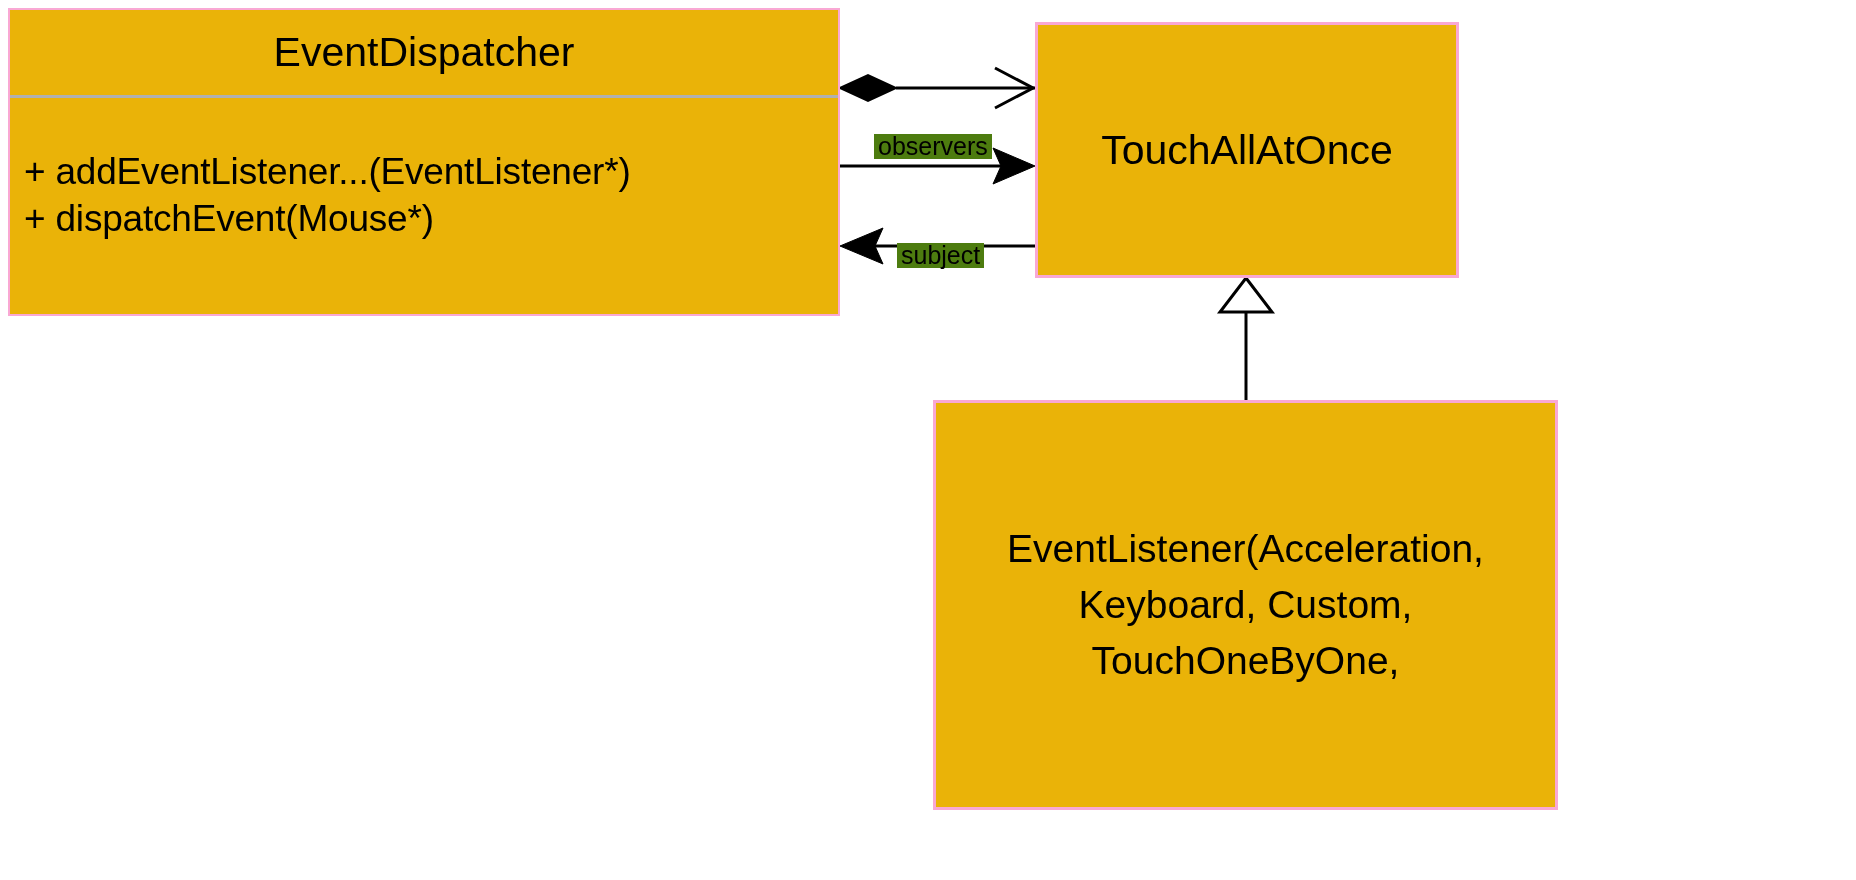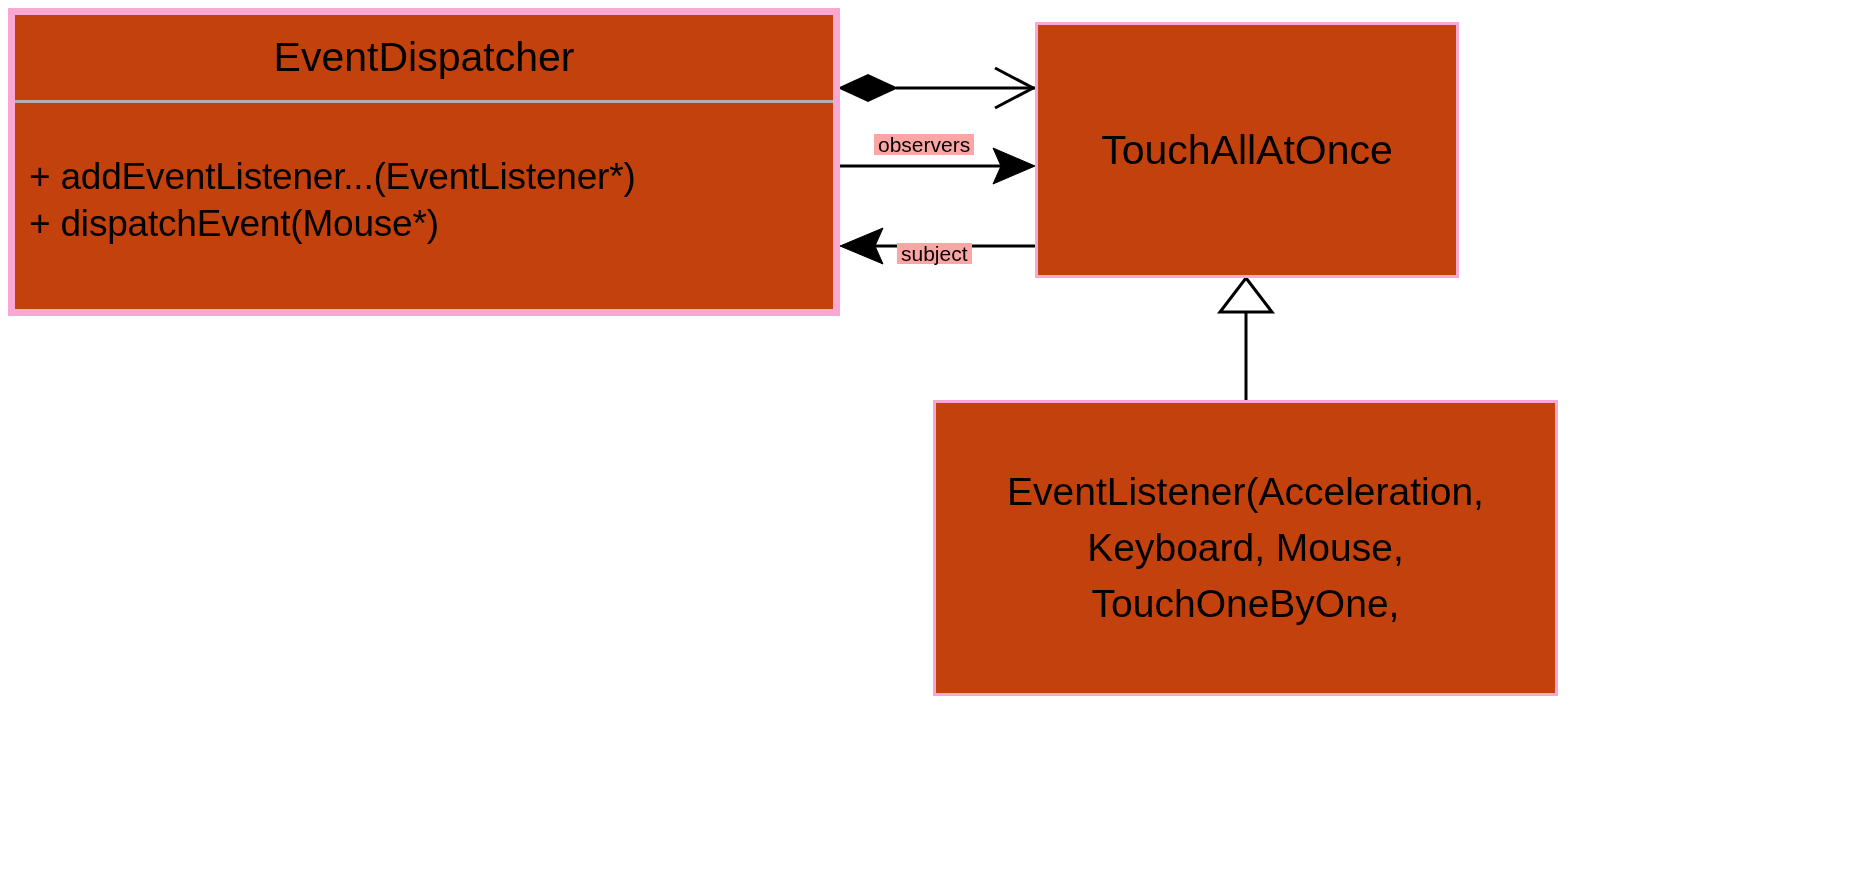--- a/index.html
+++ b/index.html
@@ -24,22 +24,22 @@
     left: 0;
     top: 0;
     width: 1856px;
     height: 880px;
   }
 
   
   .uml-box {
     position: absolute;
     box-sizing: border-box;
-    background: #c2410c;
-    border: 7px solid #f9a8d4;
+    background: #eab308;
+    border: 2px solid #f9a8d4;
     z-index: 2;
   }
 
   
   #box-dispatcher {
     left: 8px;
     top: 8px;
     width: 832px;
     height: 308px;
     display: flex;
@@ -83,40 +83,40 @@
     font-size: 41px;
     line-height: 1;
     text-align: center;
   }
 
   
   #box-subclasses {
     left: 933px;
     top: 400px;
     width: 625px;
-    height: 296px;
+    height: 410px;
     display: flex;
     flex-direction: column;
     align-items: center;
     justify-content: center;
     border-width: 3px;
   }
   #box-subclasses .sub-line {
     font-size: 39px;
     line-height: 1.44;
     text-align: center;
     white-space: nowrap;
   }
 
   
   .edge-label {
     position: absolute;
-    font-size: 21px;
+    font-size: 25px;
     line-height: 1;
-    background: #fca5a5;
+    background: #4d7c0f;
     padding: 0 4px;
     white-space: nowrap;
     z-index: 3;
   }
   #label-observers {
     left: 874px;
     top: 134px;
   }
   #label-subject {
     left: 897px;
@@ -160,21 +160,21 @@
       <div class="member-line">+ dispatchEvent(Mouse*)</div>
     </div>
   </div>
 
   <div class="uml-box" id="box-listener">
     <div class="box-title">TouchAllAtOnce</div>
   </div>
 
   <div class="uml-box" id="box-subclasses">
     <div class="sub-line">EventListener(Acceleration,</div>
-    <div class="sub-line">Keyboard, Mouse,</div>
+    <div class="sub-line">Keyboard, Custom,</div>
     <div class="sub-line">TouchOneByOne,</div>
   </div>
 
   <div class="edge-label" id="label-observers">observers</div>
 
   <div class="edge-label" id="label-subject">subject</div>
 
 </div>
 
 </body></html>

